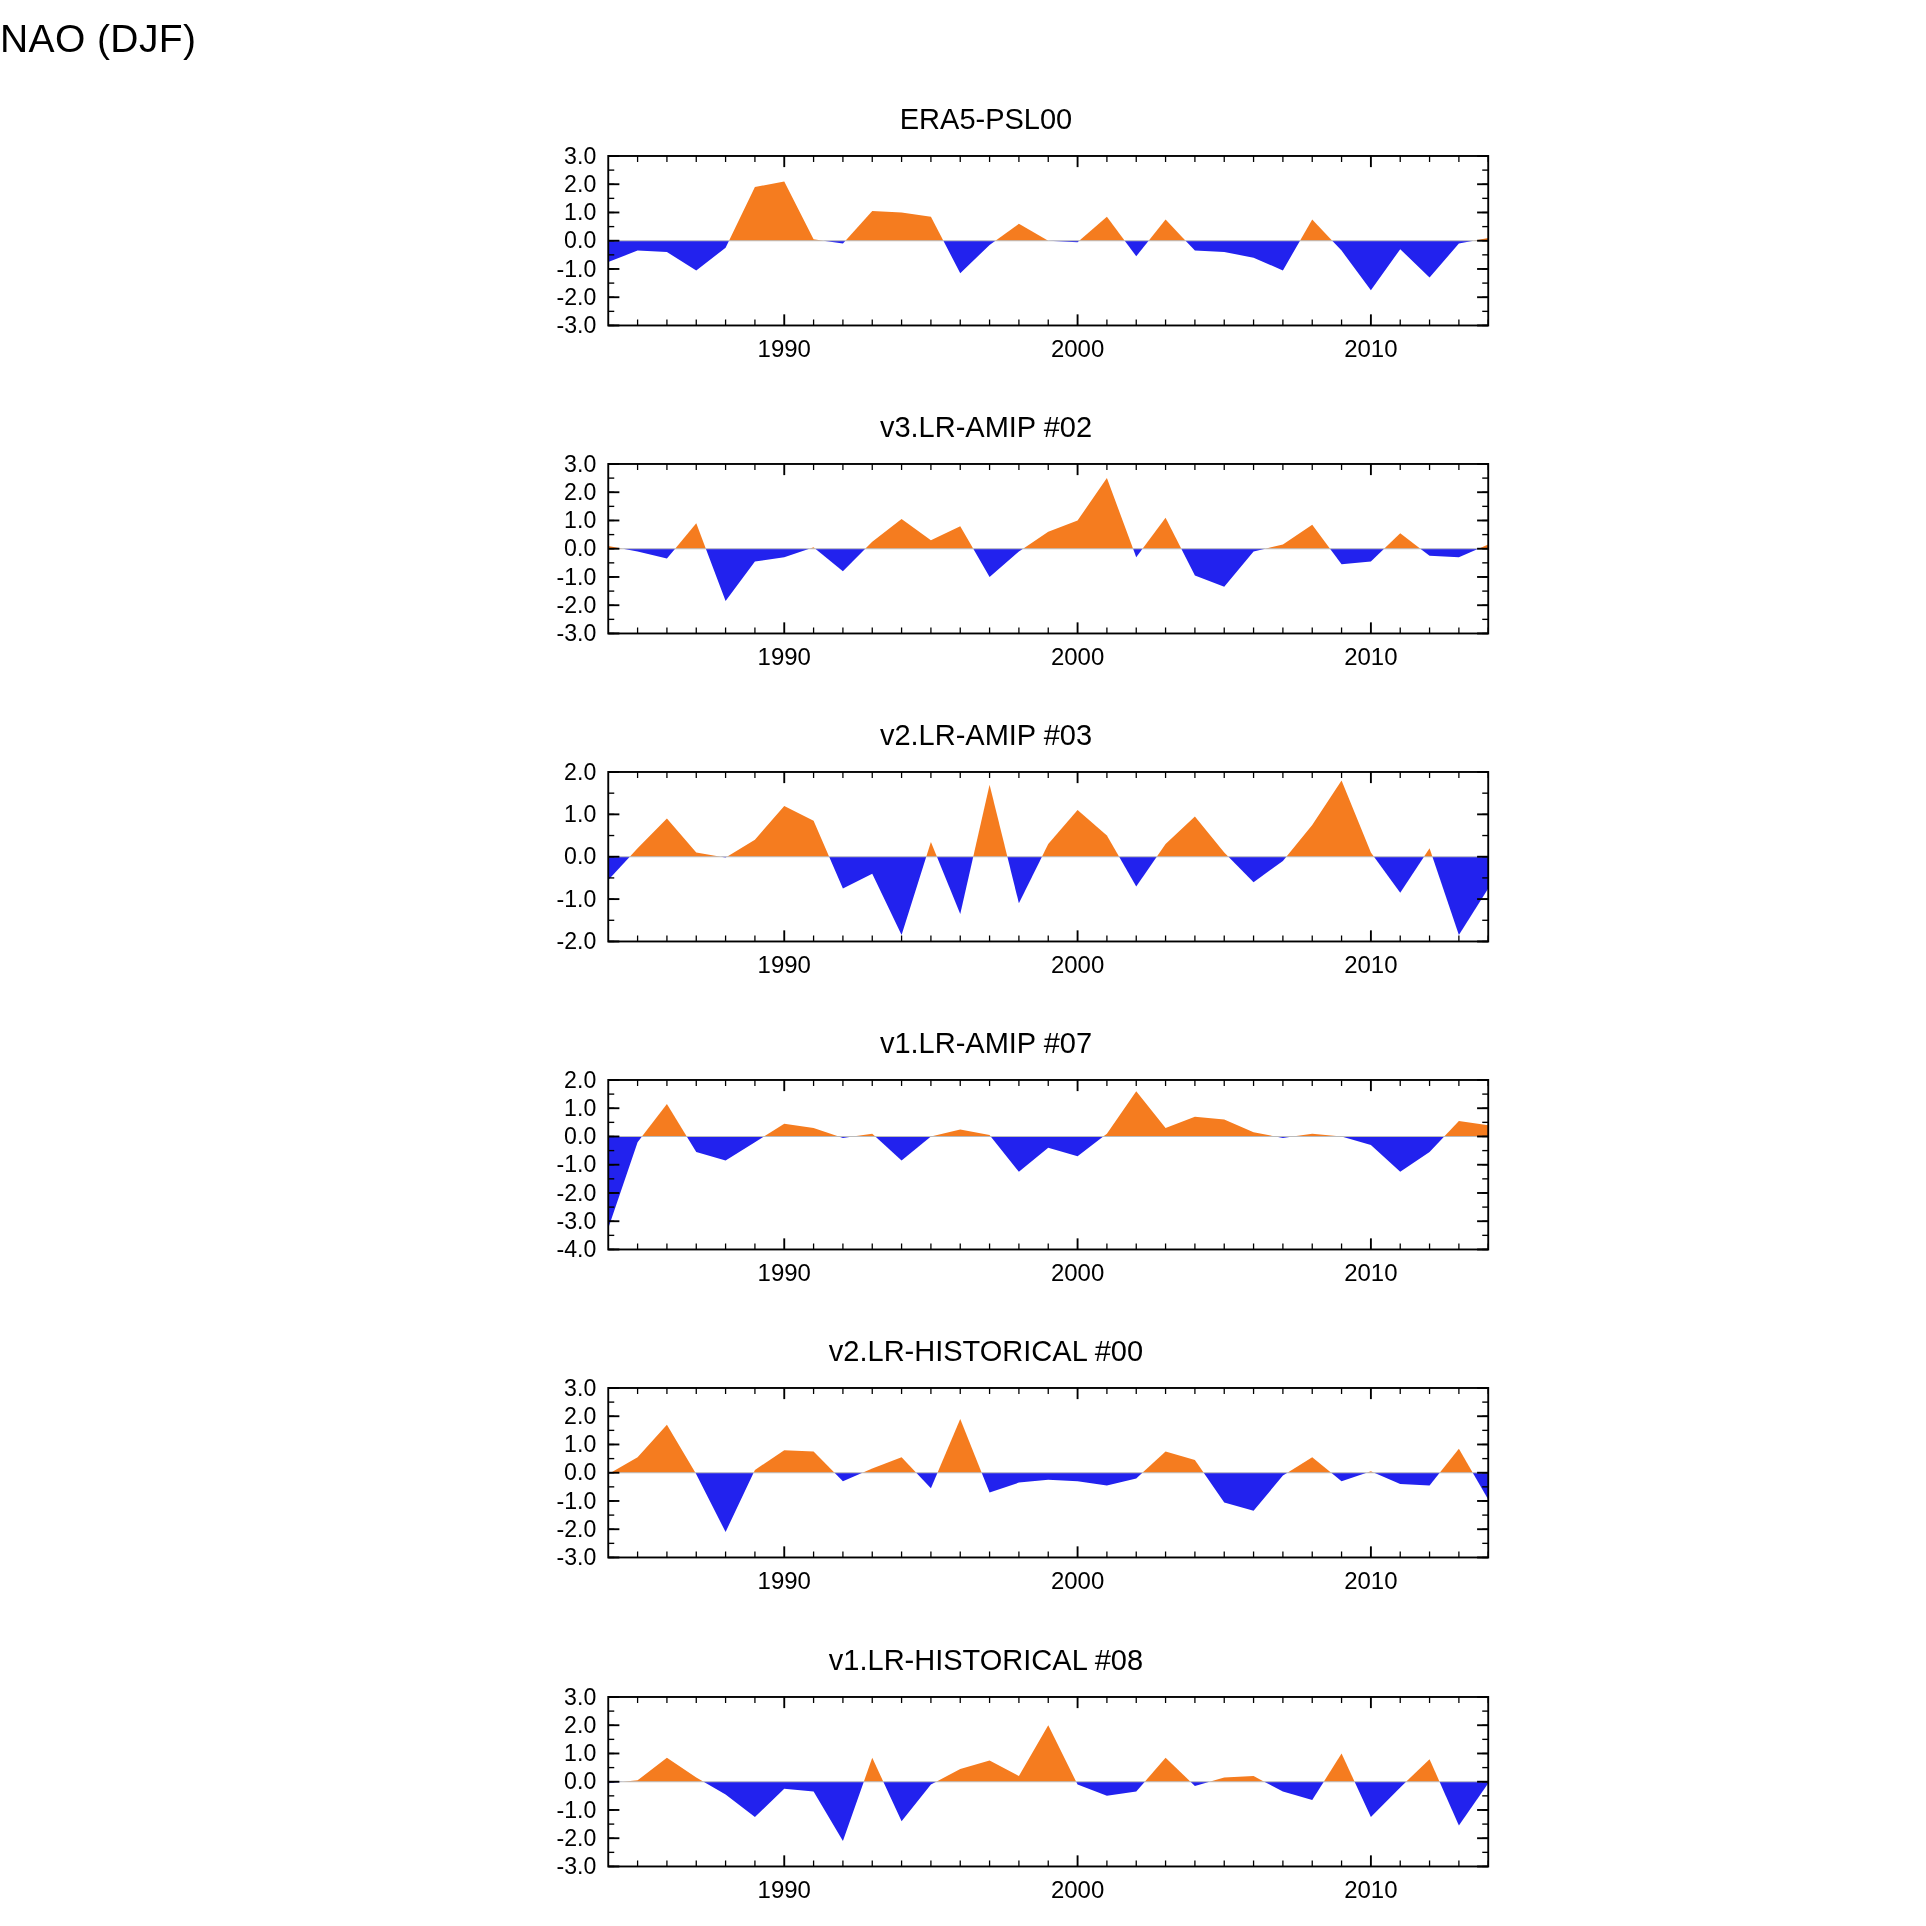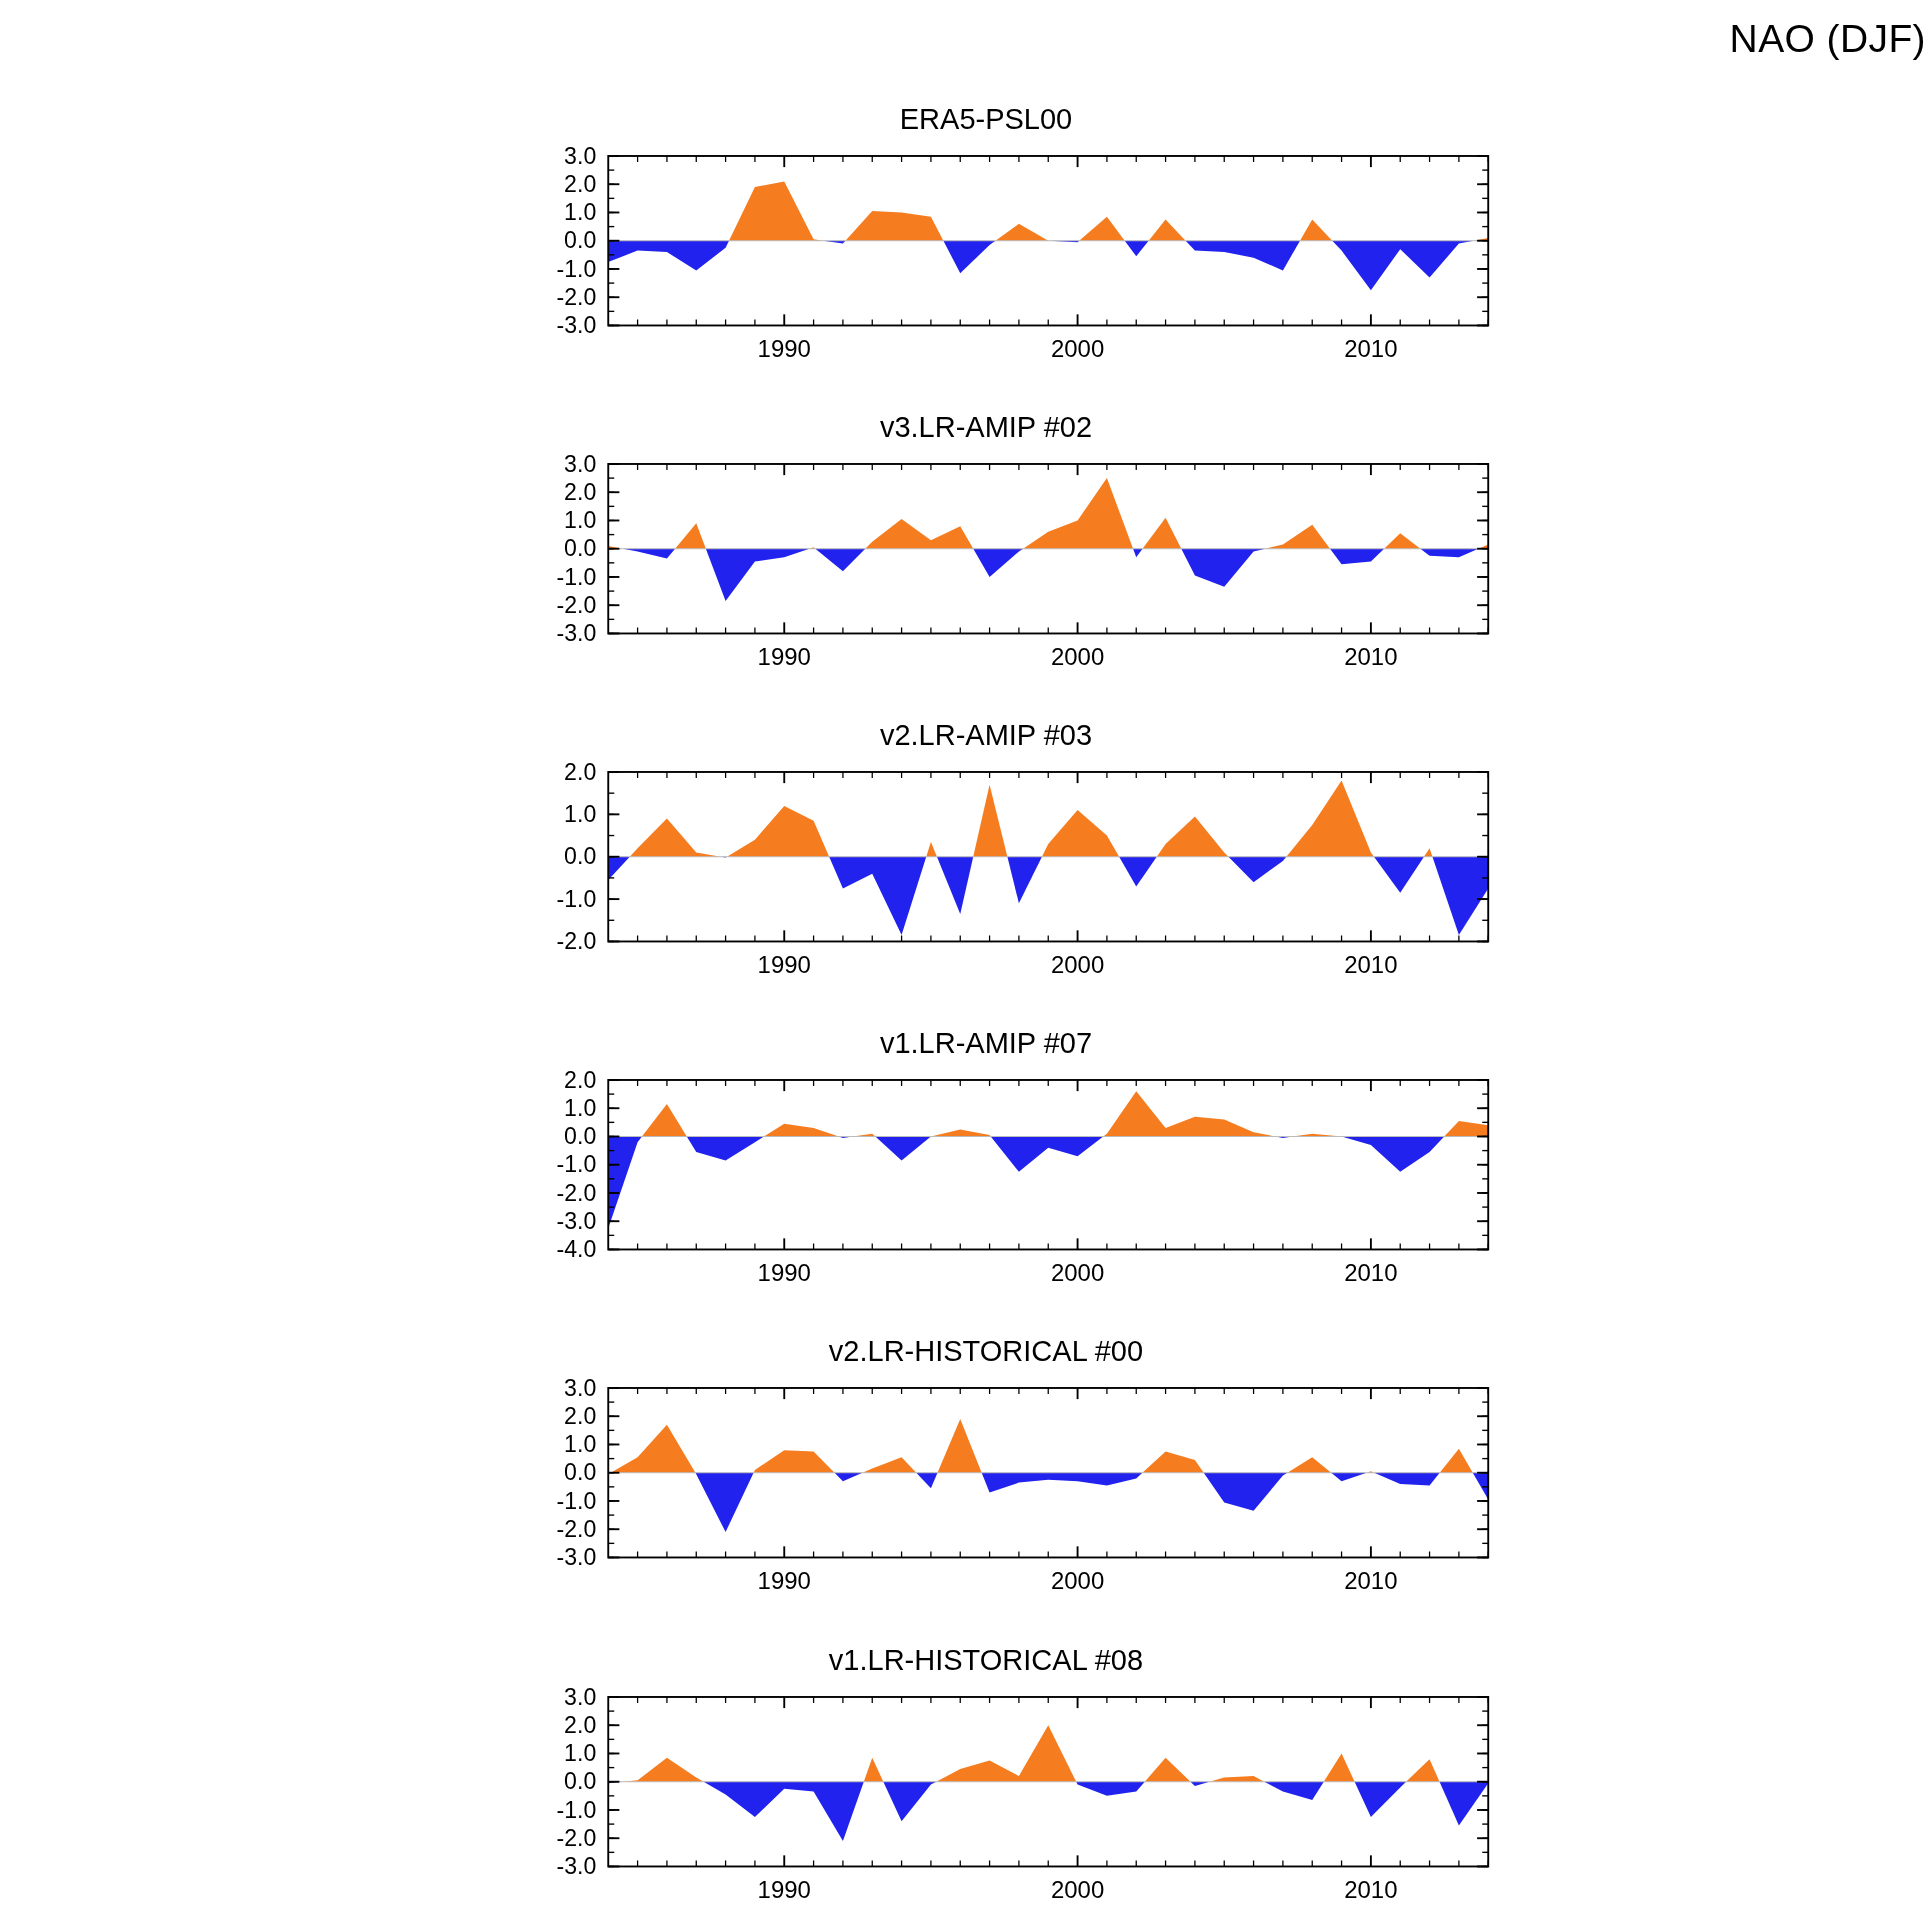--- a/index.html
+++ b/index.html
@@ -17,21 +17,21 @@
   #page {
     position: relative;
     width: 1926px;
     height: 1926px;
   }
   .main-title {
     position: absolute;
     top: 17px;
     left: 0;
     width: 1926px;
-    text-align: right;
+    text-align: left;
     font-size: 39px;
     letter-spacing: 0.4px;
   }
   .panel {
     position: absolute;
     left: 0;
     width: 1926px;
   }
   .panel-title {
     position: absolute;

